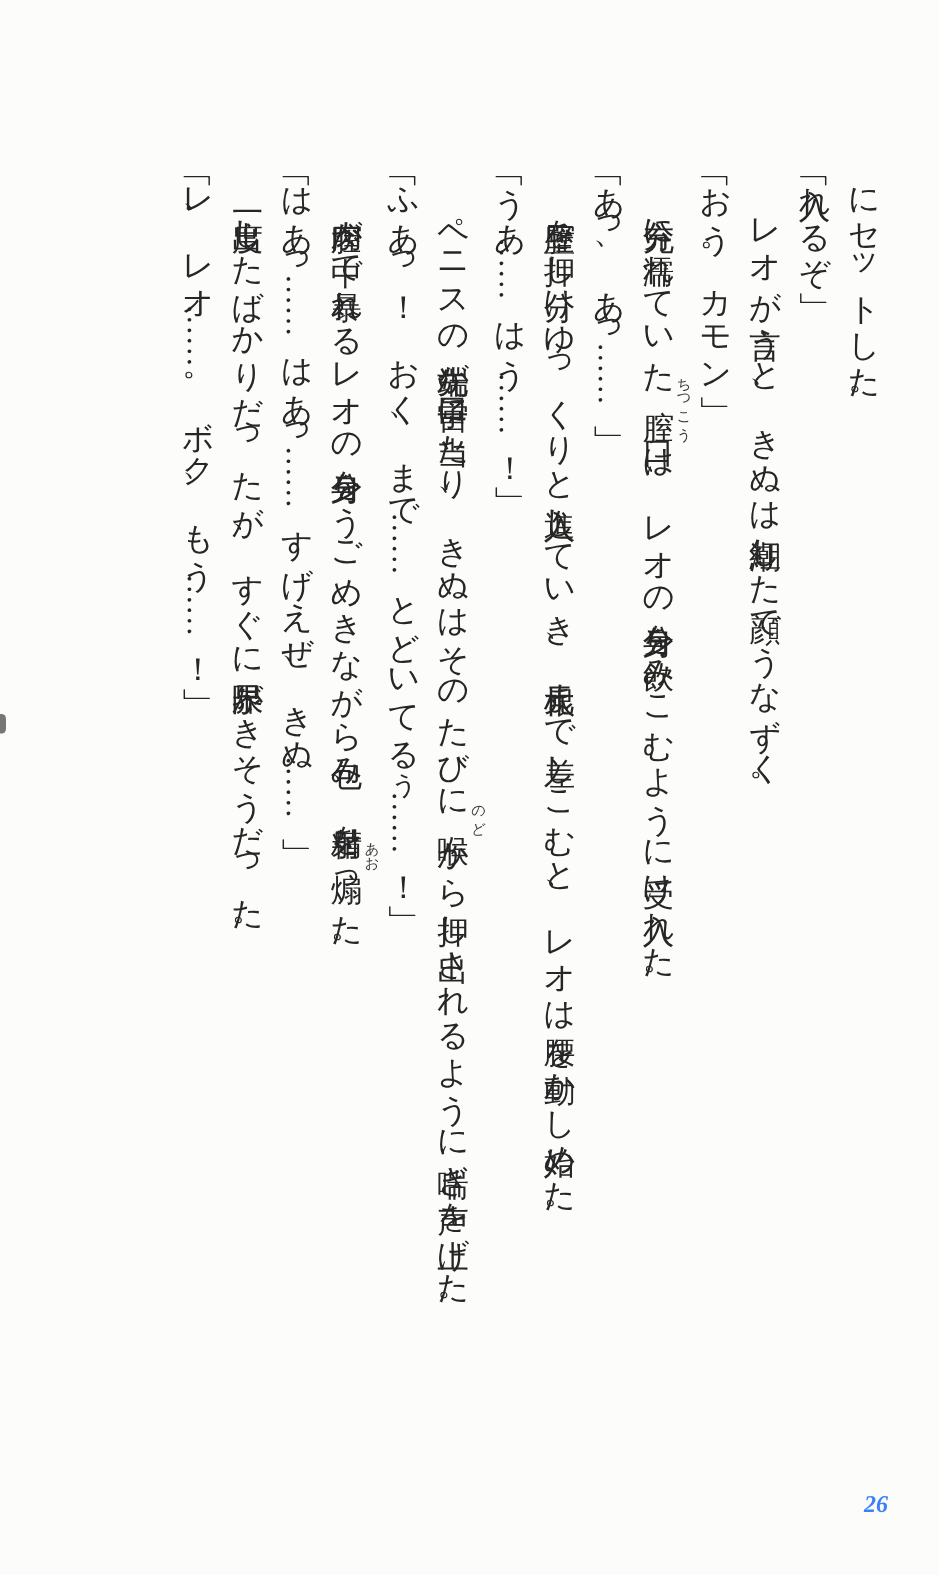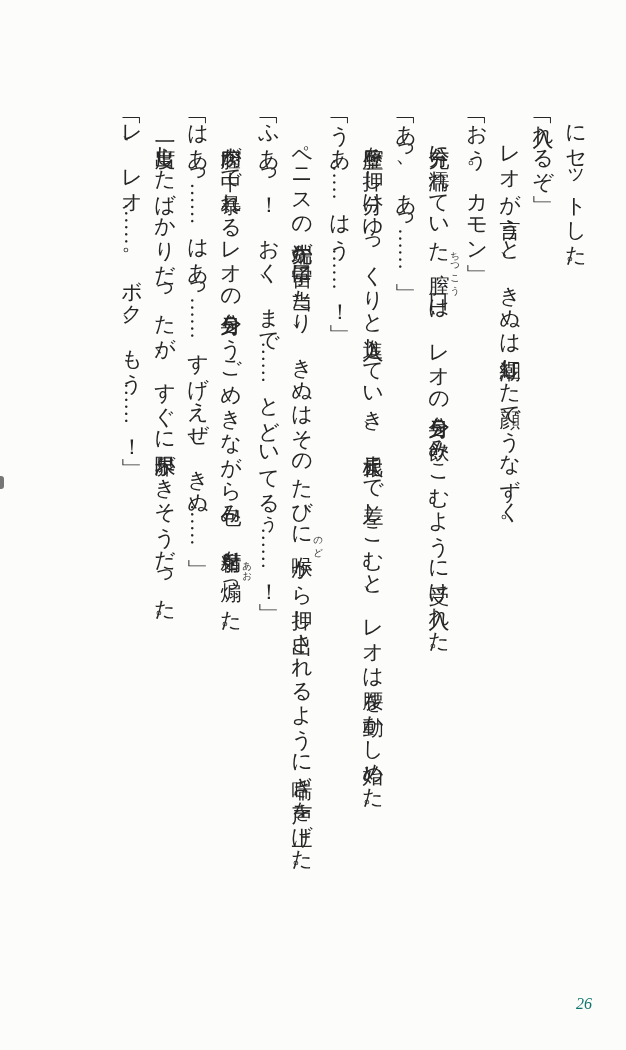--- a/index.html
+++ b/index.html
@@ -42,21 +42,22 @@
     font-size: 9.5px;
     letter-spacing: 0;
     color: #3a3a3a;
   }
   .page-number {
     position: absolute;
     top: 995px;
     right: 34px;
     font-size: 16px;
     font-style: italic;
-    color: #0f766e;
+    color: #3b82f6;
+    font-weight: bold;
   }
   .scan-artifact {
     position: absolute;
     left: 0;
     top: 476px;
     width: 4px;
     height: 13px;
     background: #4a4a4a;
     border-radius: 0 3px 3px 0;
     opacity: 0.75;

